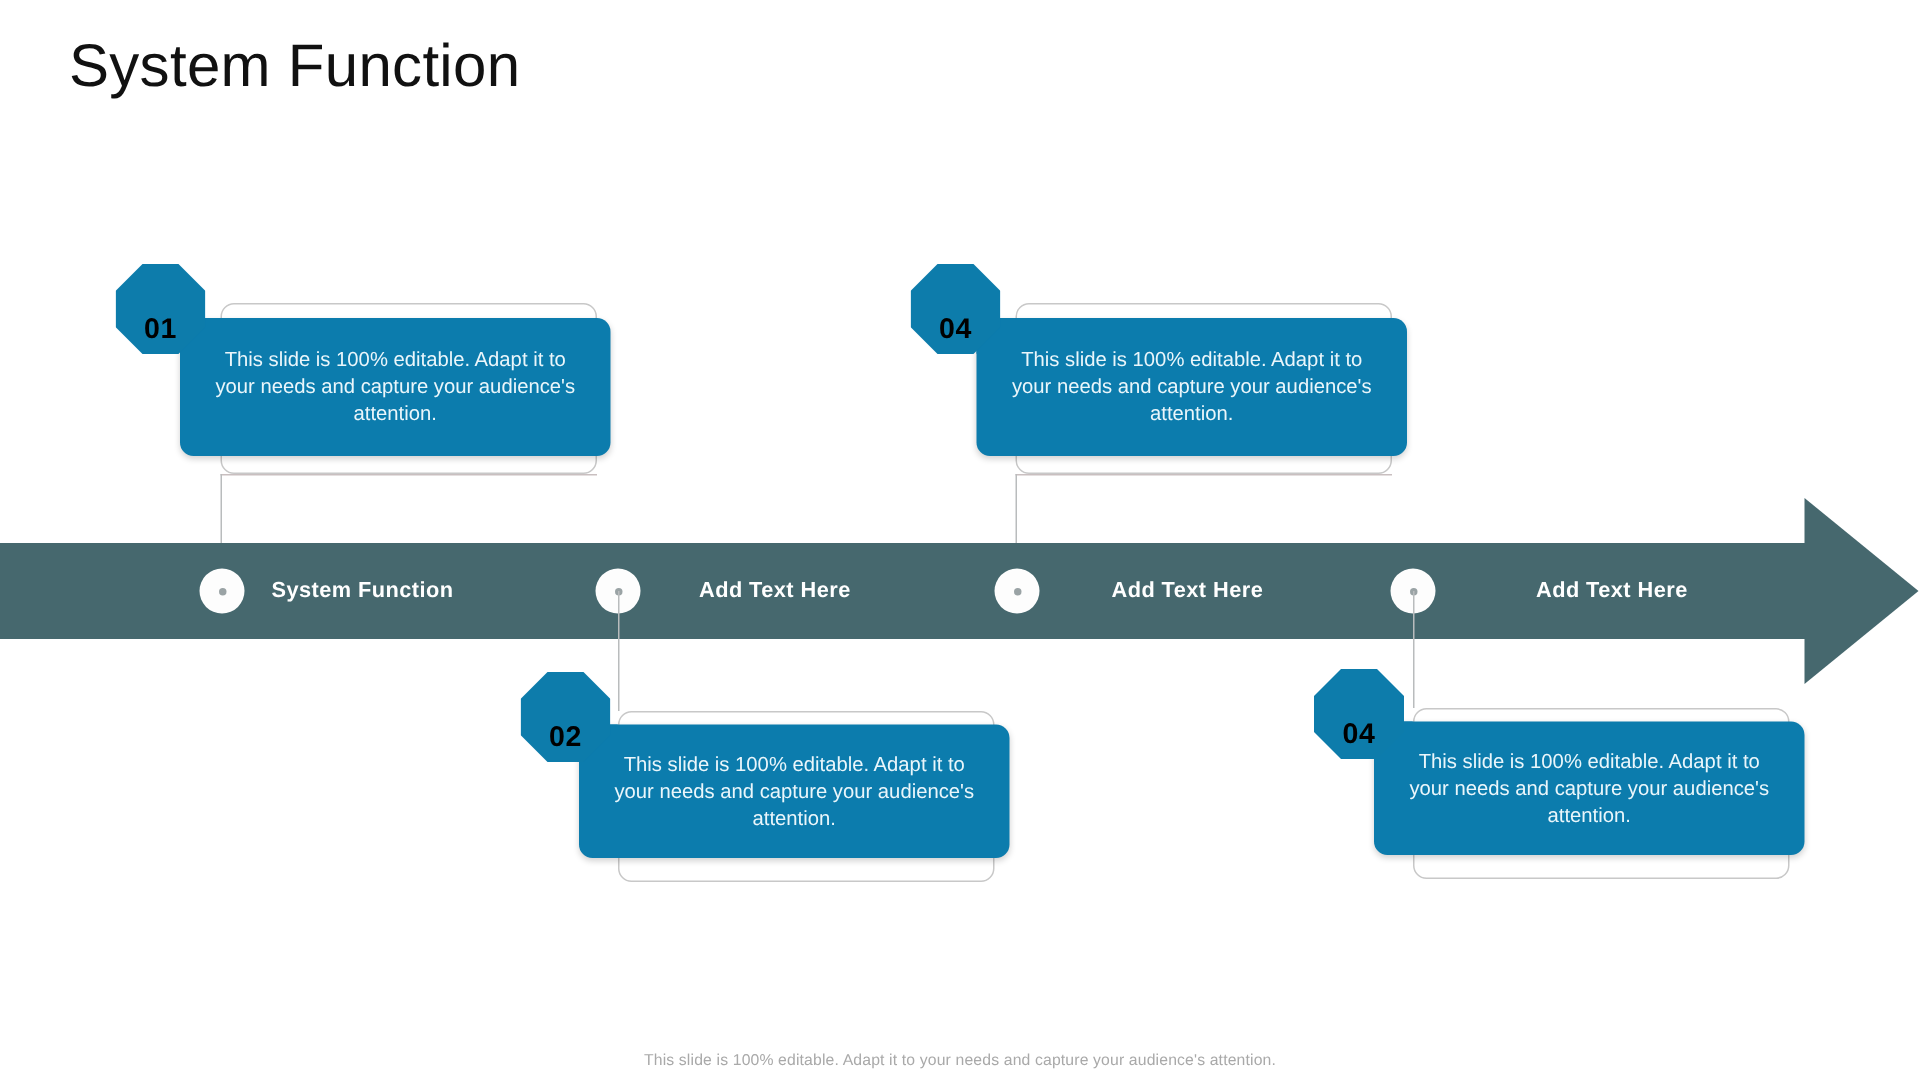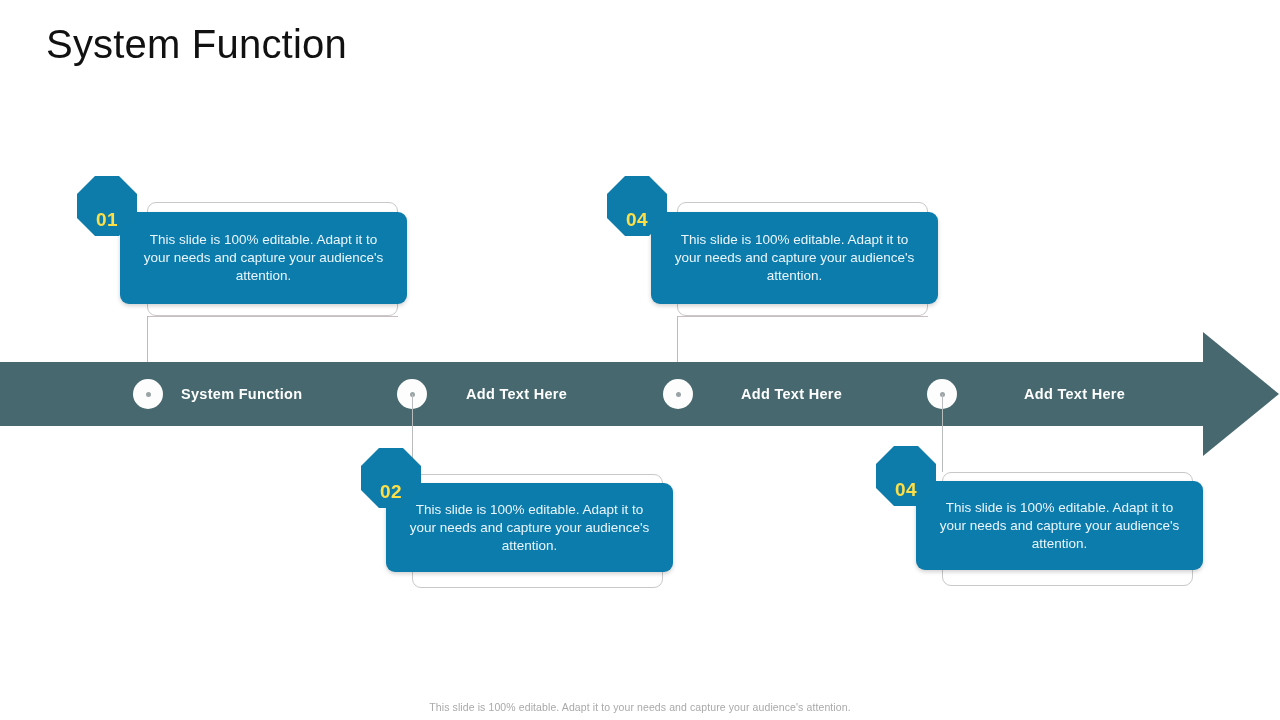--- a/index.html
+++ b/index.html
@@ -143,21 +143,21 @@
     height: 60px;
     background: #0d7cab;
     display: flex;
     align-items: center;
     justify-content: center;
     clip-path: polygon(30% 0%, 70% 0%, 100% 30%, 100% 70%, 70% 100%, 30% 100%, 0% 70%, 0% 30%);
   }
   .octagon span {
     font-size: 19px;
     font-weight: bold;
-    color: #fde047;
+    color: #000000;
     letter-spacing: 0.5px;
     margin-top: 28px;
   }
 
   
   .footer-note {
     position: absolute;
     left: 0;
     right: 0;
     top: 701px;
@@ -220,21 +220,21 @@
     <div class="tl-label" style="left:1024px;">Add Text Here</div>
   </div>
 
   <div>
     <div class="conn-v" style="left:412px; top:394px; height:80px;"></div>
     <div class="ghost" style="left:412px; top:474px; width:251px; height:114px;"></div>
     <div class="notch" style="left:386px; top:483px; border-top:0 solid transparent; border-bottom:24px solid transparent; border-left:26px solid #0c7cad;"></div>
     <div class="card" style="left:386px; top:483px; width:287px; height:89px;">
       <div class="card-text">This slide is 100% editable. Adapt it to your needs and capture your audience's attention.</div>
     </div>
-    <div class="octagon" style="left:361px; top:448px;">
+    <div class="octagon" style="left:347px; top:448px;">
       <span>02</span>
     </div>
   </div>
 
   <div>
     <div class="conn-v" style="left:942px; top:394px; height:78px;"></div>
     <div class="ghost" style="left:942px; top:472px; width:251px; height:114px;"></div>
     <div class="notch" style="left:916px; top:481px; border-top:0 solid transparent; border-bottom:24px solid transparent; border-left:26px solid #0c7cad;"></div>
     <div class="card" style="left:916px; top:481px; width:287px; height:89px;">
       <div class="card-text">This slide is 100% editable. Adapt it to your needs and capture your audience's attention.</div>

